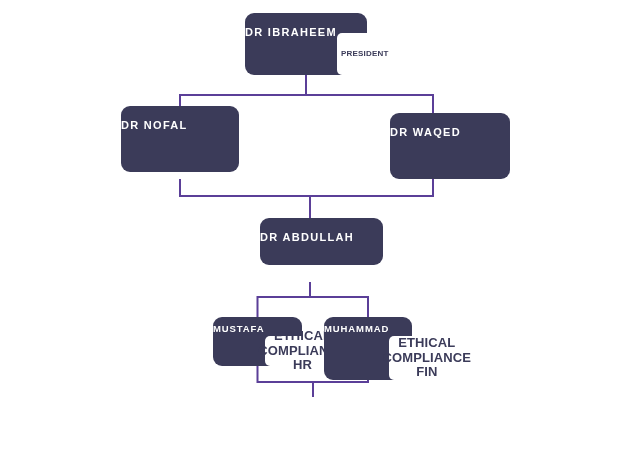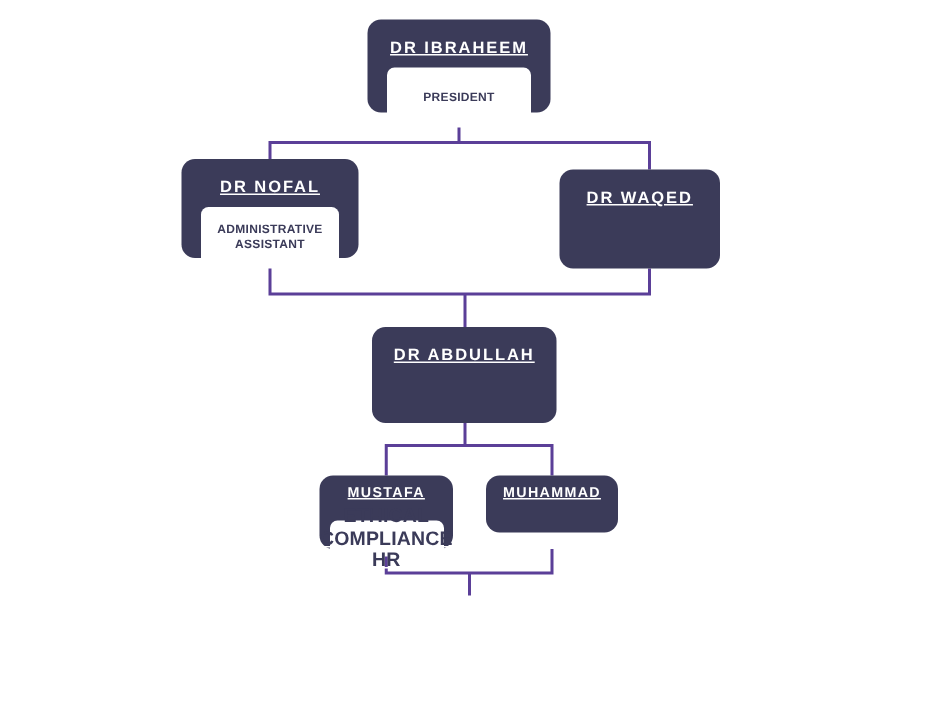--- a/index.html
+++ b/index.html
@@ -26,24 +26,22 @@
     stroke: var(--connector, #5b3f98);
     stroke-width: 2;
   }
   .node {
     position: absolute;
     z-index: 1;
     box-sizing: border-box;
     background: var(--node-fill, #3b3b59);
     border-radius: 9px;
     display: flex;
-    flex-direction: column;
-    align-items: center;
+    flex-direction: row;
     color: var(--node-text, #ffffff);
-    text-decoration: underline;
   }
   .node .nname {
     font-weight: bold;
     text-transform: uppercase;
     white-space: nowrap;
     color: var(--node-text, #ffffff);
   }
   .node.big { padding-top: 13px; }
   .node.big .nname { font-size: 11px; letter-spacing: 1.3px; }
   .node.small { padding-top: 6px; }
@@ -95,38 +93,38 @@
 
   <div class="node big" style="left:245px; top:13px; width:122px; height:62px">
     <div class="nname">DR IBRAHEEM</div>
     <div class="badge">
       <span class="nowrap">PRESIDENT</span>
     </div>
   </div>
 
   <div class="node big" style="left:121px; top:106px; width:118px; height:66px">
     <div class="nname">DR NOFAL</div>
-    <div class="badge">
-      <span>ADMINISTRATIVE ASSISTANT</span>
-    </div>
   </div>
 
-  <div class="node big" style="left:373px; top:113px; width:107px; height:66px">
+  <div class="node big" style="left:390px; top:113px; width:120px; height:66px">
     <div class="nname">DR WAQED</div>
   </div>
 
-  <div class="node big" style="left:248px; top:218px; width:123px; height:64px">
+  <div class="node big" style="left:260px; top:218px; width:123px; height:47px">
     <div class="nname">DR ABDULLAH</div>
   </div>
 
   <div class="node small" style="left:213px; top:317px; width:89px; height:49px">
     <div class="nname">MUSTAFA</div>
     <div class="badge">
       <span>ETHICAL COMPLIANCE HR</span>
     </div>
   </div>
 
-  <div class="node small" style="left:324px; top:317px; width:88px; height:38px">
+  <div class="node small" style="left:324px; top:317px; width:88px; height:63px">
     <div class="nname">MUHAMMAD</div>
+    <div class="badge">
+      <span>ETHICAL COMPLIANCE FIN</span>
+    </div>
   </div>
 
 
 </div>
 
 </body></html>

